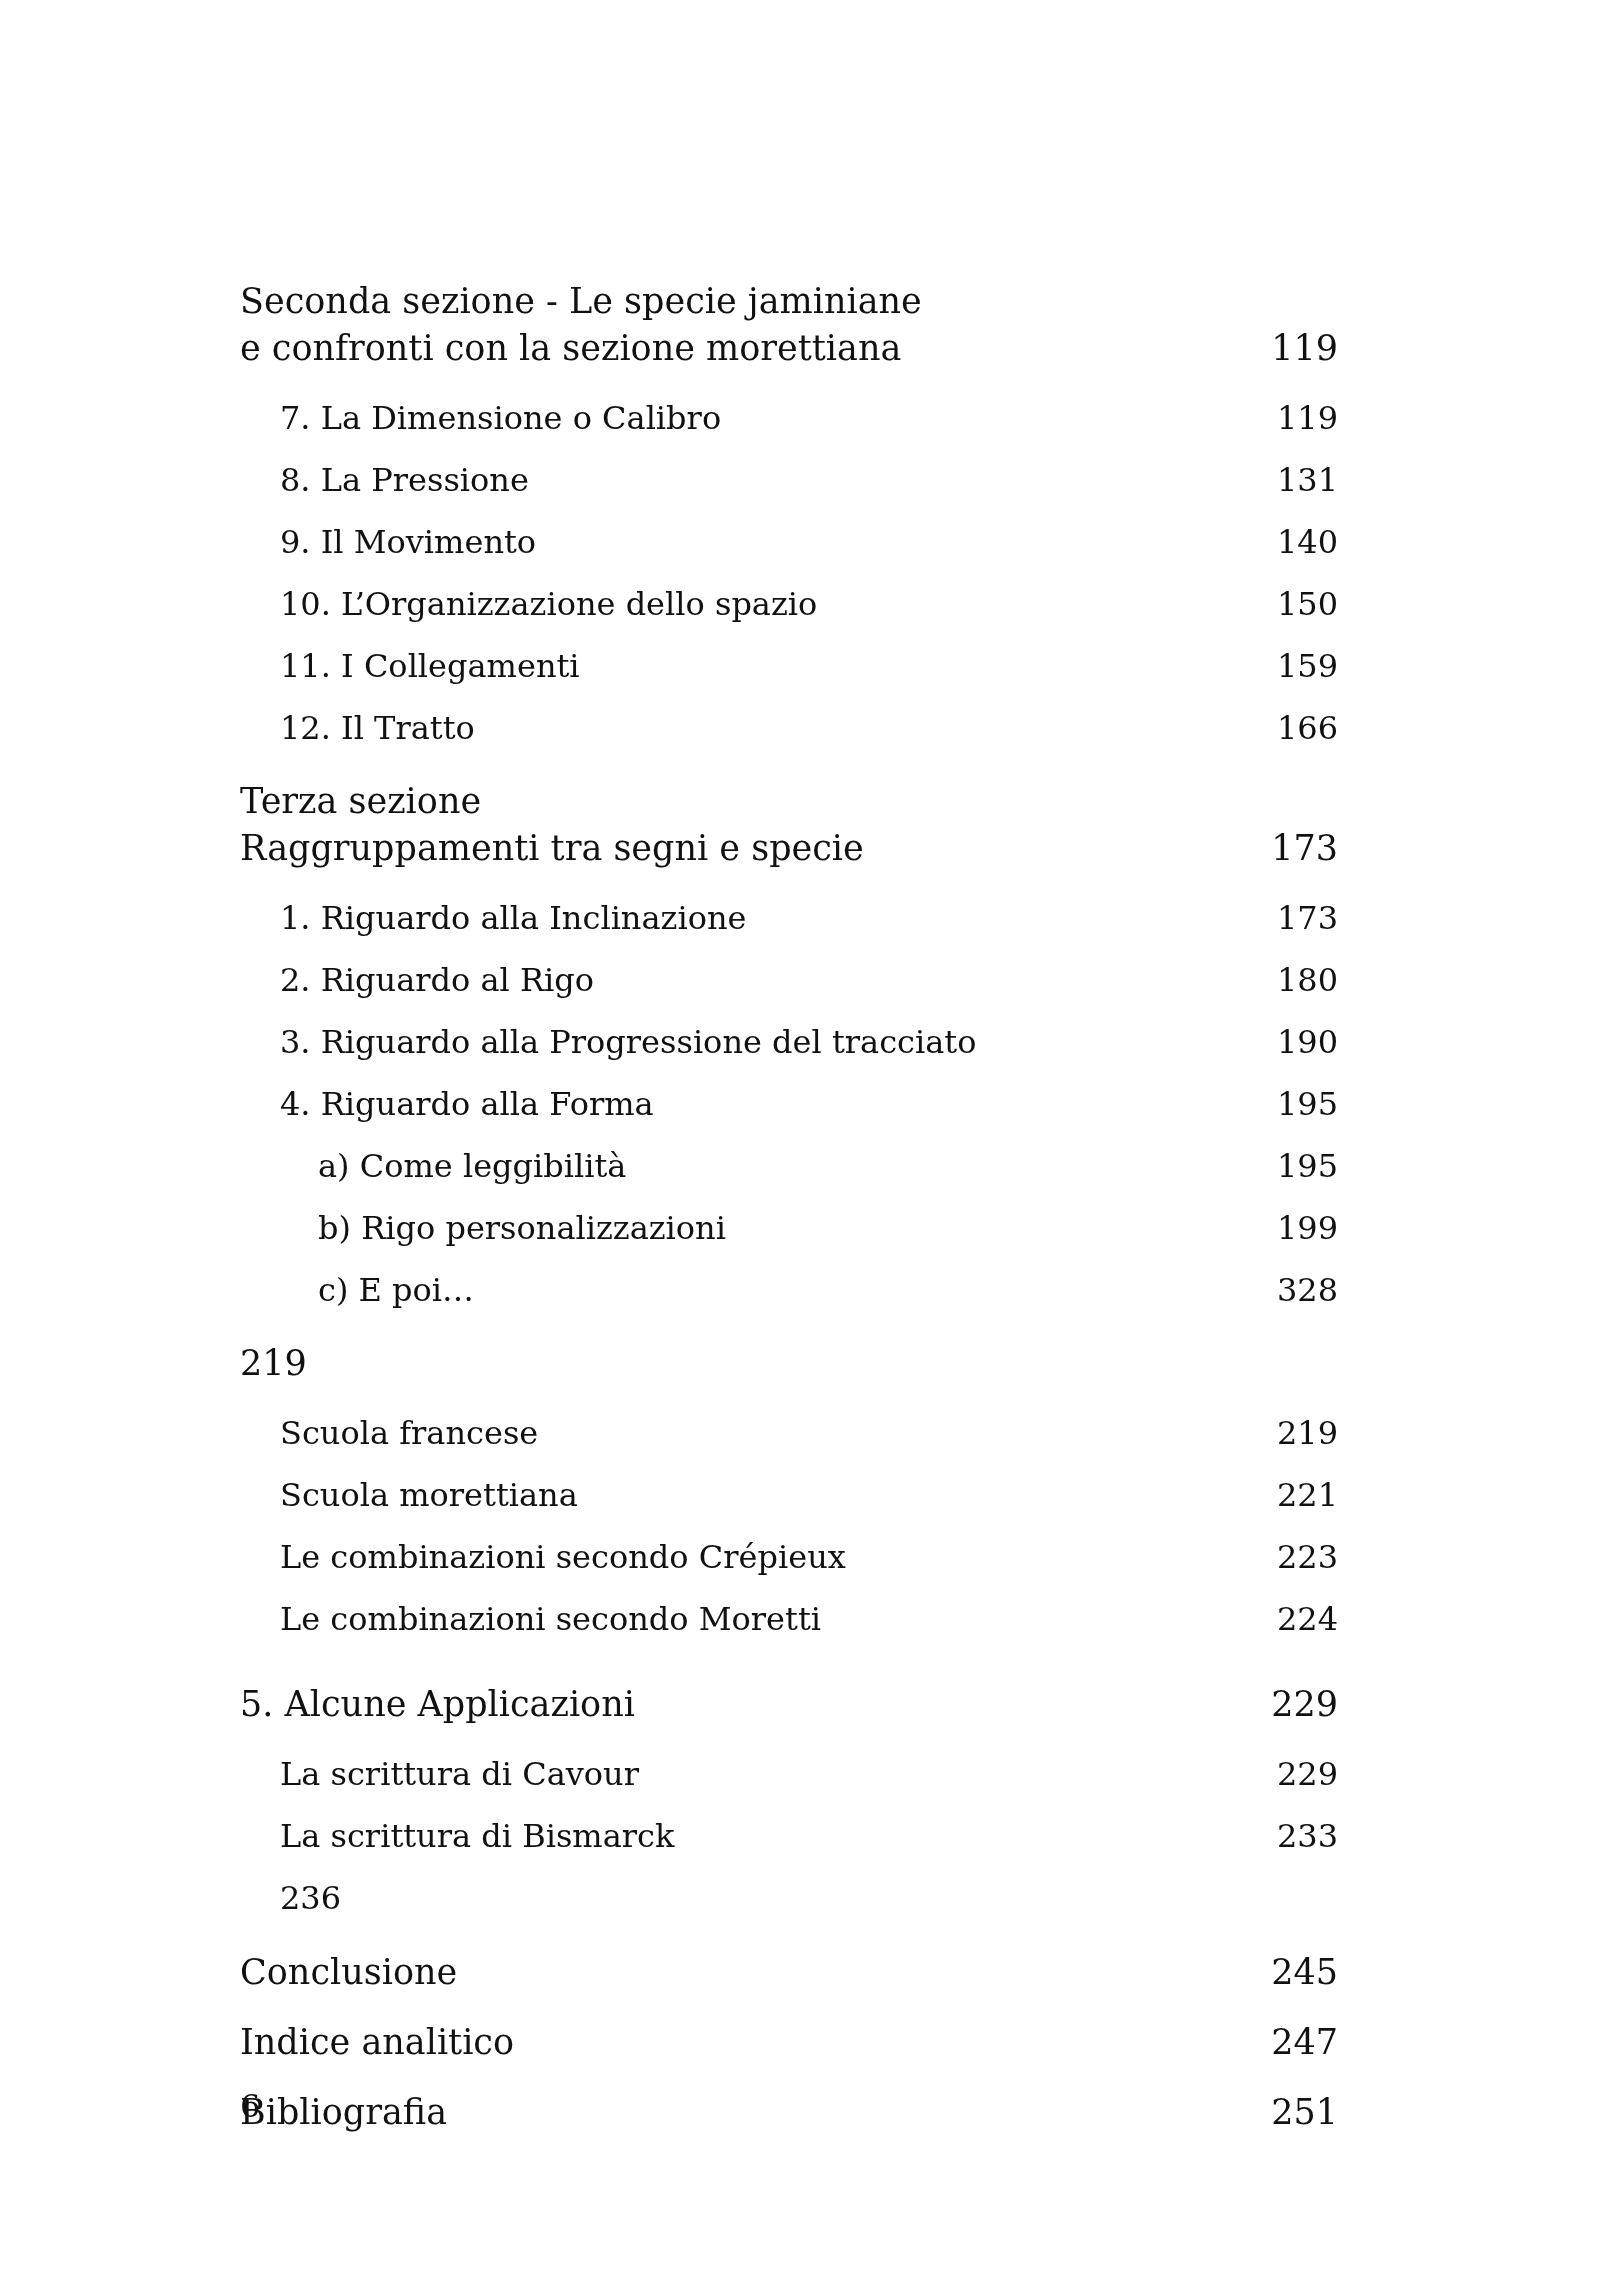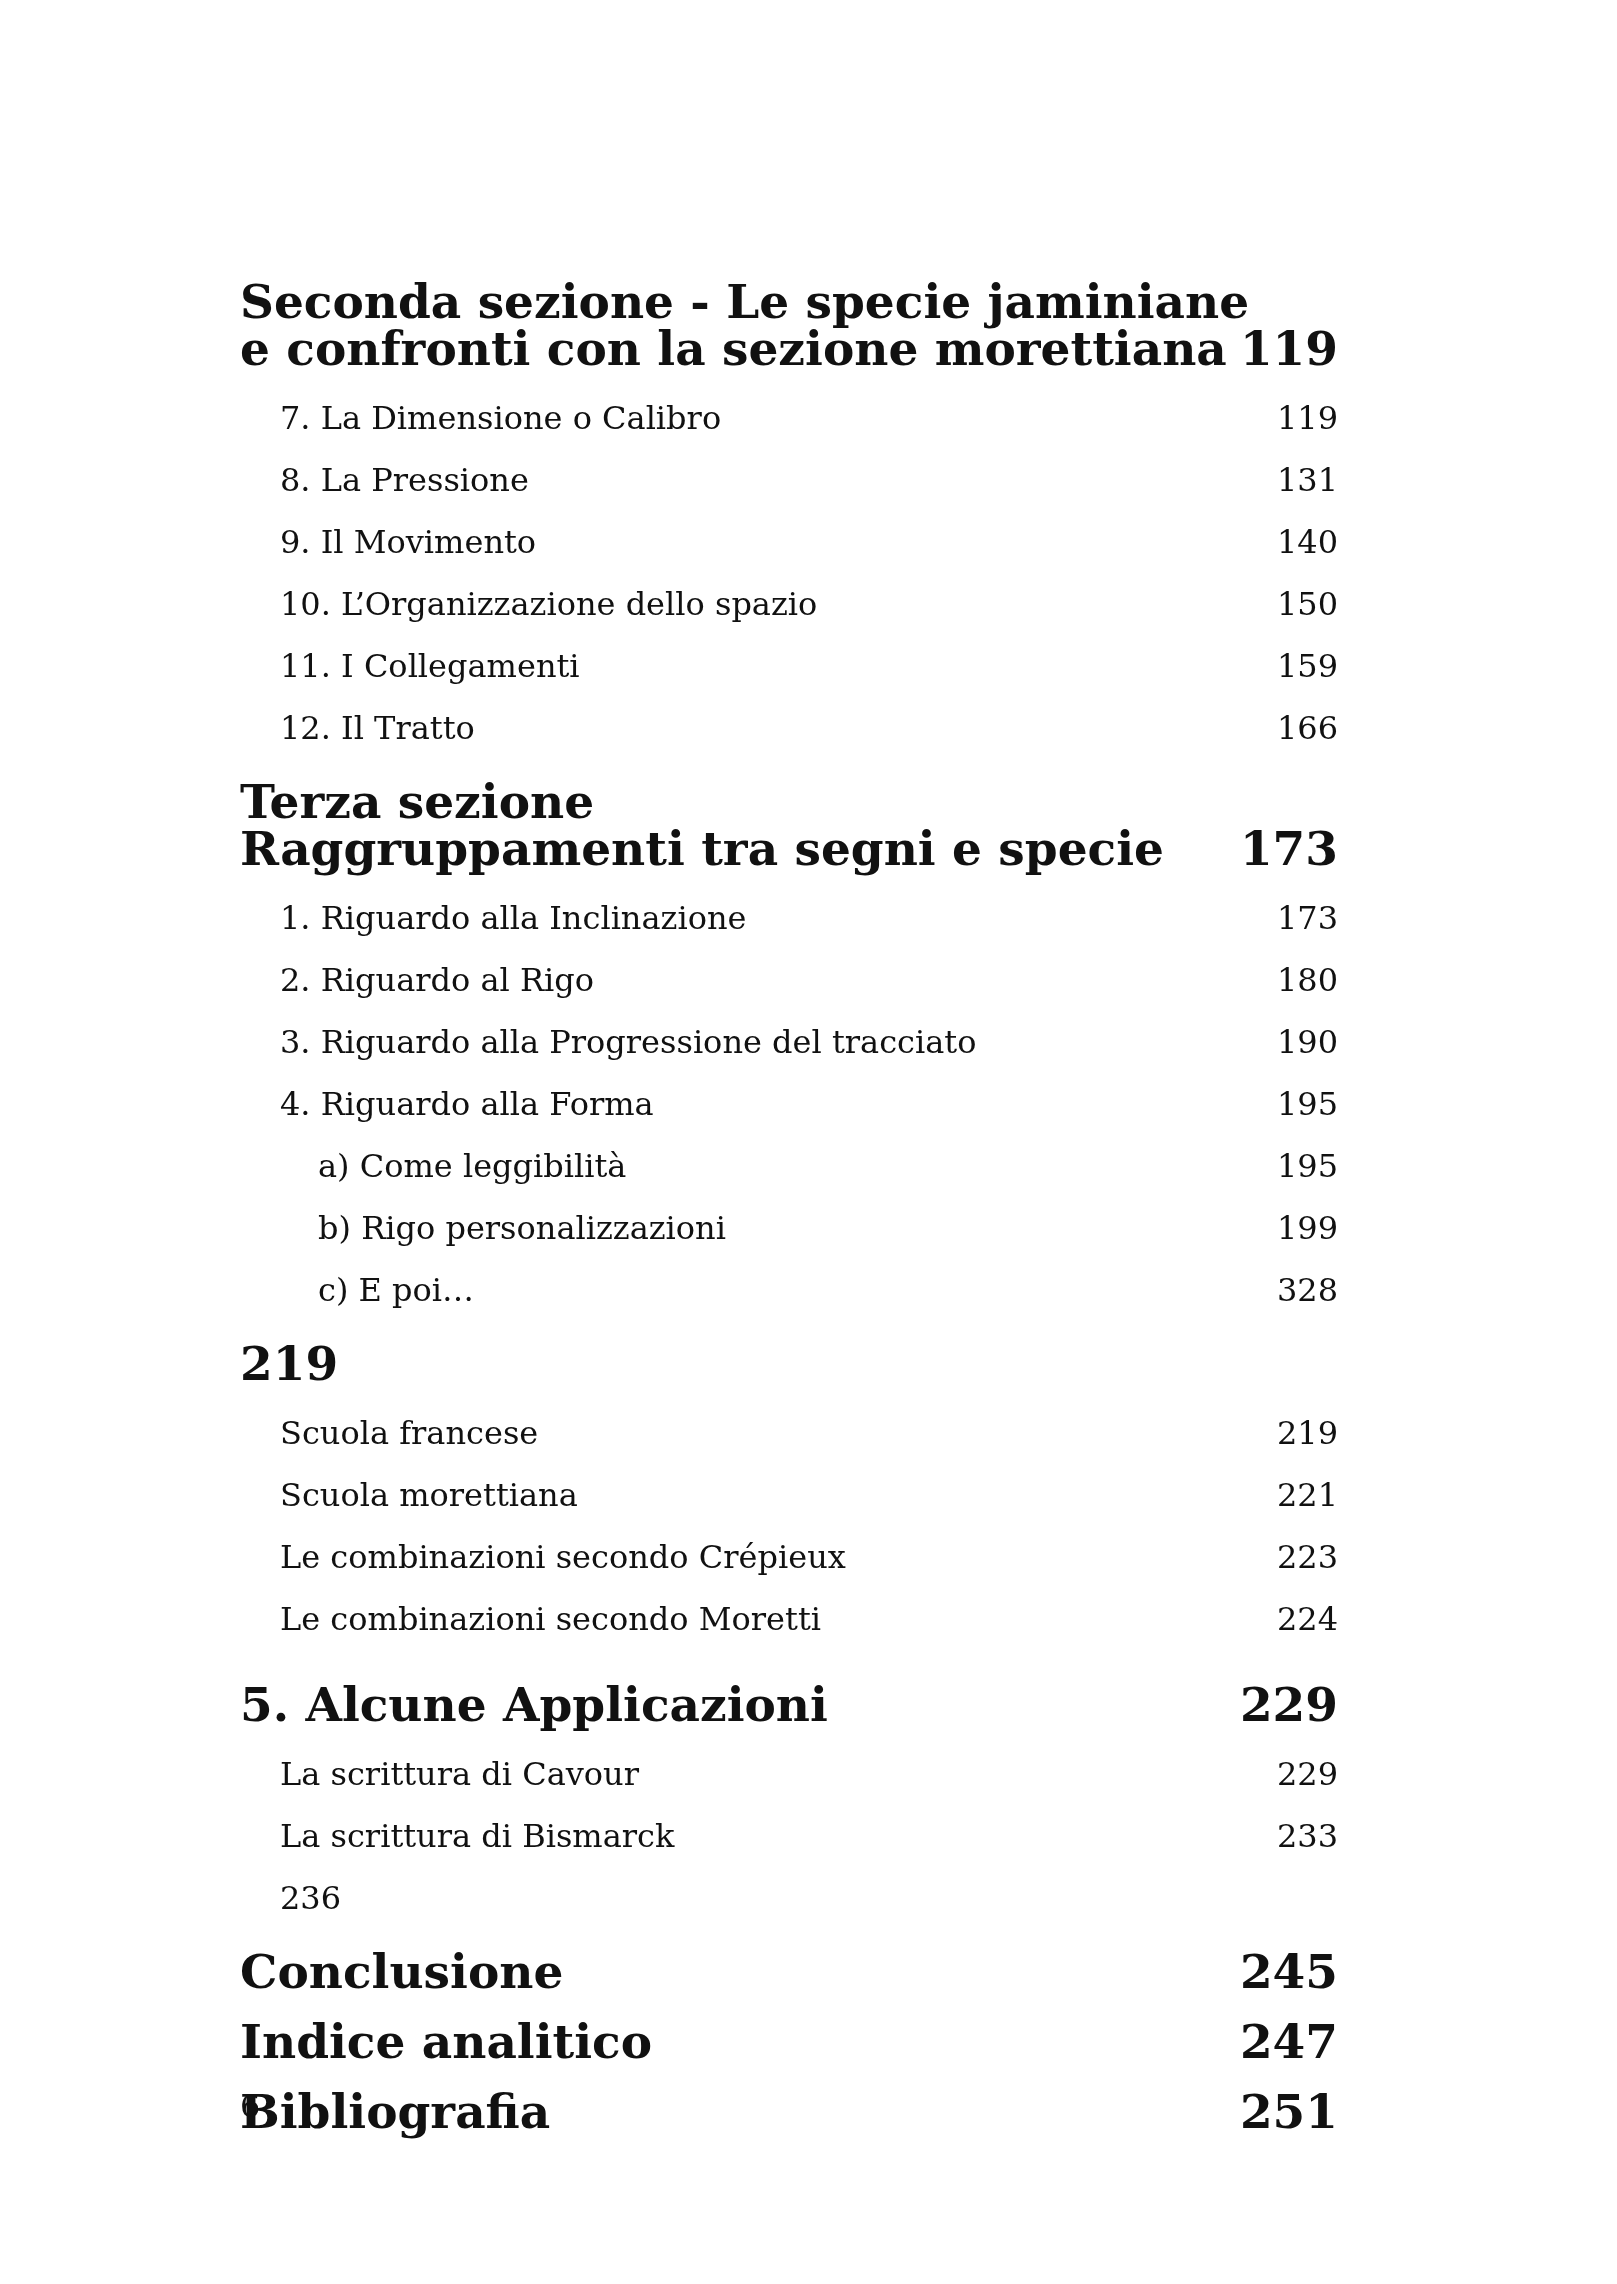--- a/index.html
+++ b/index.html
@@ -3,21 +3,21 @@
   <meta charset="utf-8">
   <style>
     html, body { margin: 0; padding: 0; background: #ffffff; }
     body {
       width: 1618px; height: 2284px; position: relative; overflow: hidden;
       font-family: "DejaVu Serif", "Liberation Serif", serif;
       color: #111111;
     }
     .page { position: absolute; left: 240px; top: 278px; width: 1098px; }
     .row { display: flex; justify-content: space-between; align-items: baseline; }
-    .head { font-weight: bold; font-size: 47px; line-height: 47px; }
+    .head { font-weight: normal; font-size: 35px; line-height: 47px; }
     .entry { font-size: 32px; line-height: 54px; padding-left: 40px; margin-top: 8px; }
     .entry.sub { padding-left: 78px; }
     .num { text-align: left; white-space: nowrap; }
     .gap-s { height: 11.3px; }
     .gap-m { height: 22.6px; }
     .gap-l { height: 35px; }
     .pageno { position: absolute; left: 240px; top: 2087px; font-size: 32px; }
   </style>
 </head>
 <body>

